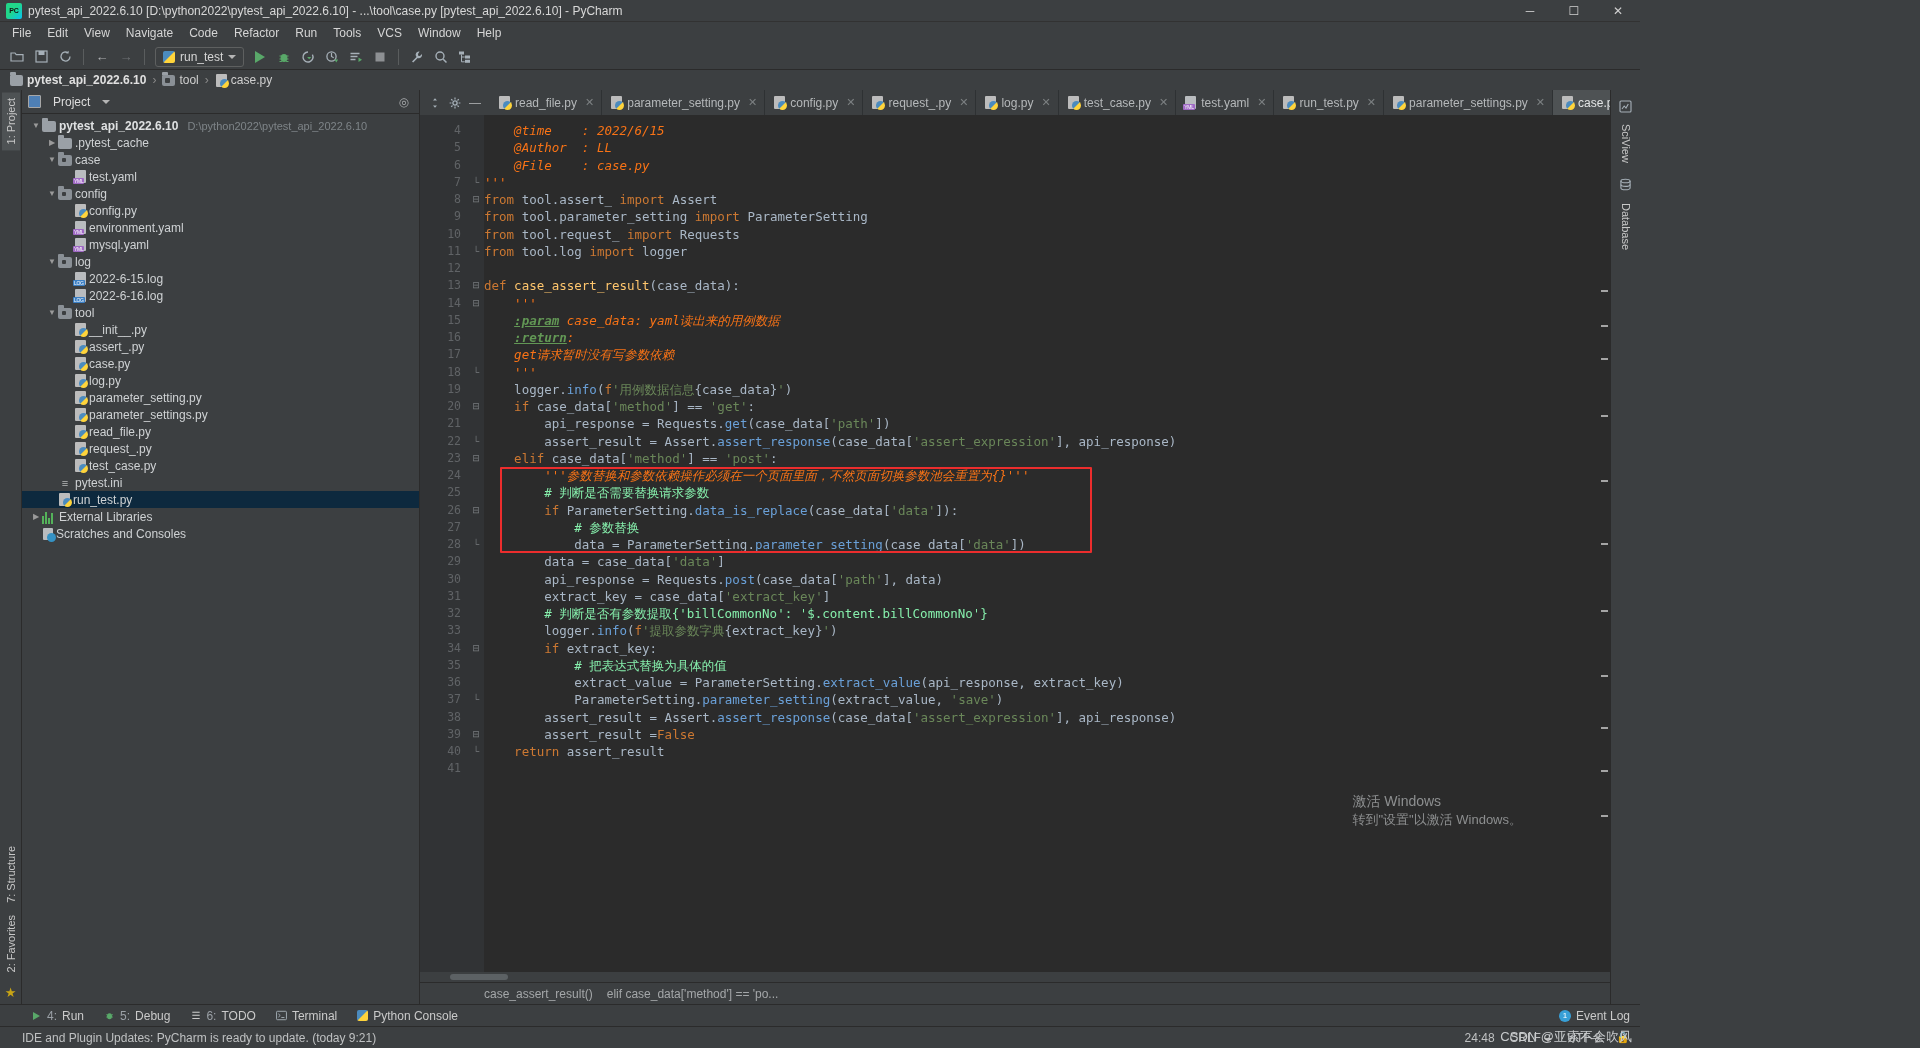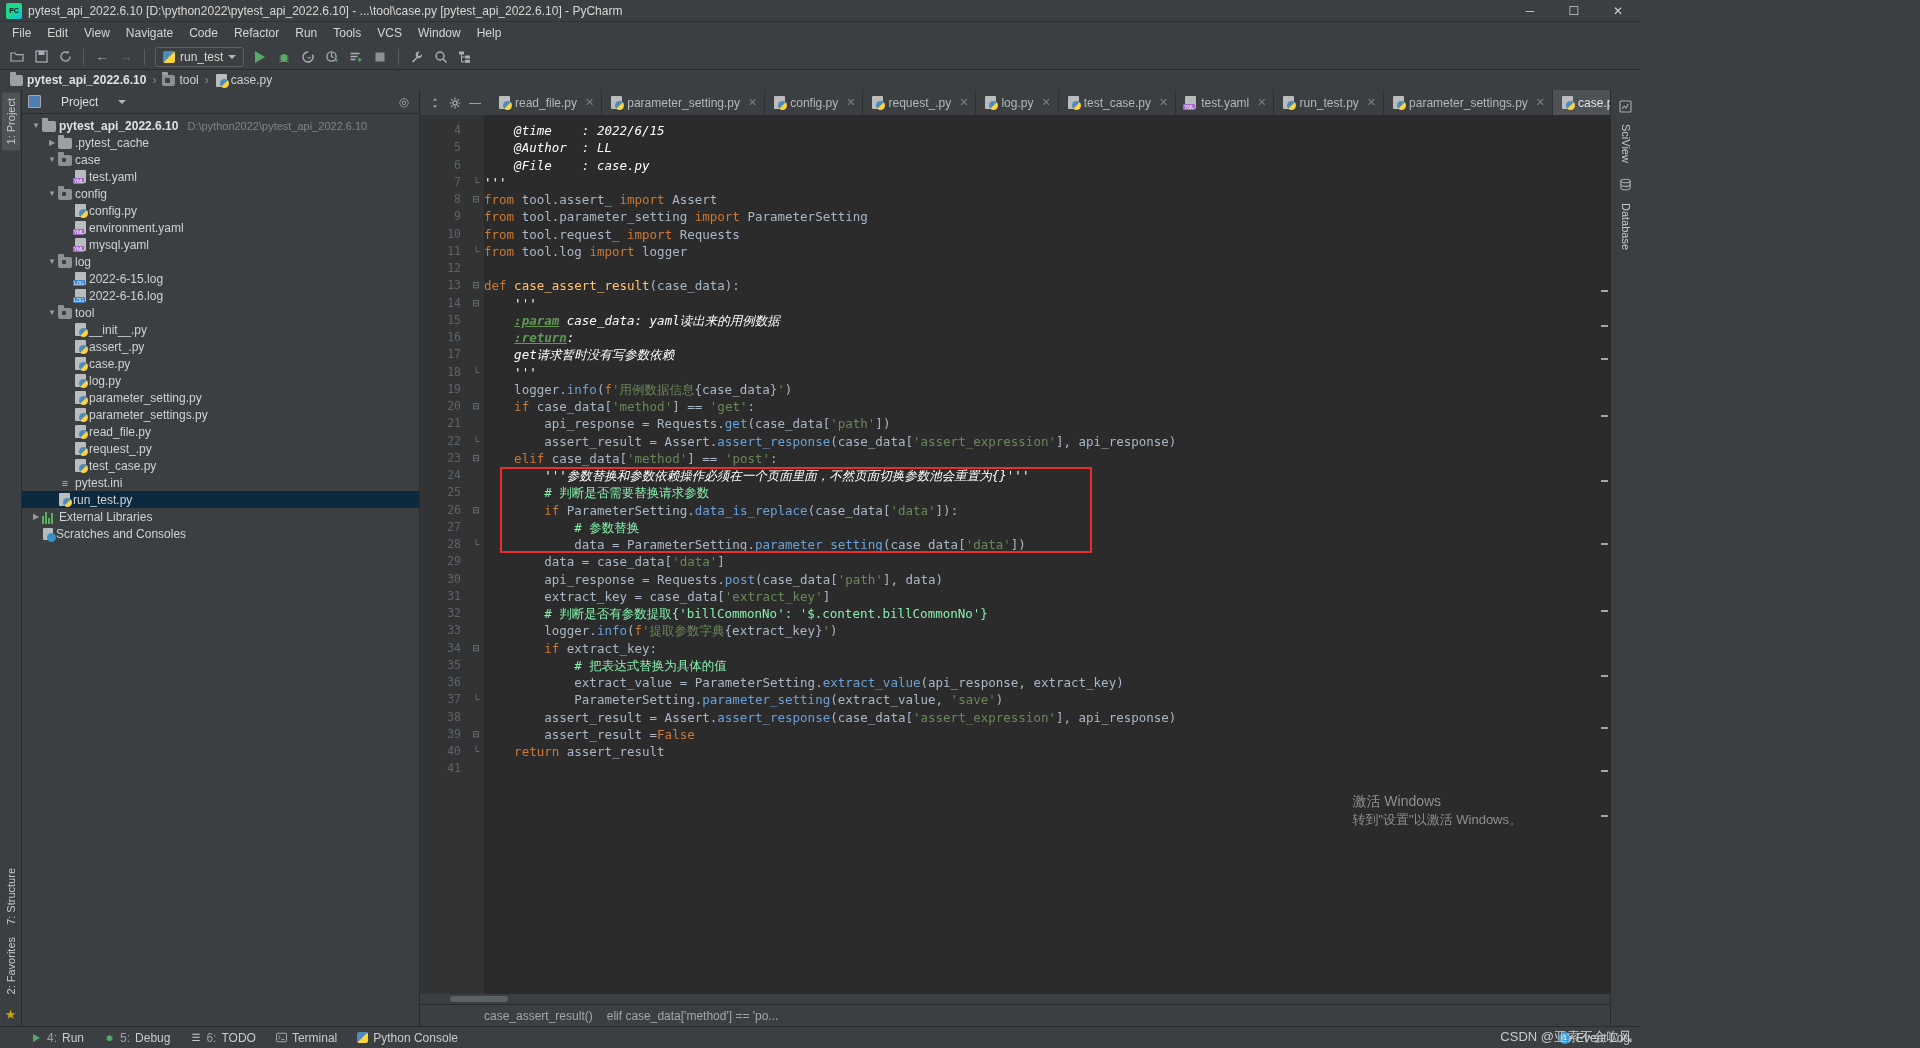--- a/index.html
+++ b/index.html
@@ -97,21 +97,21 @@
     writing-mode: vertical-rl; transform: rotate(180deg);
     font-size: 11px; color: #c8c8c8; padding: 6px 3px; white-space: nowrap;
   }
   .vtab.active { background: #4e5254; }
   .vstrip .bottom-tabs { position: absolute; bottom: 26px; display:flex; flex-direction: column; align-items:center; }
   .vstrip .star { position:absolute; bottom:4px; color:#c8a415; font-size: 13px; }
 
   
   .projpanel { width: 398px; background: #3c3f41; display: flex; flex-direction: column; flex: none; border-right: 1px solid #2b2b2b; }
   .projhdr {
-    height: 24px; display: flex; align-items: center; padding: 0 6px; gap: 20px;
+    height: 24px; display: flex; align-items: center; padding: 0 6px; gap: 12px;
     border-bottom: 1px solid #2b2b2b; flex: none;
   }
   .projhdr .pj-ico { width: 13px; height: 13px; border: 1px solid #a7a7a7; background:#4e7fb5; border-radius:1px; flex:none;}
   .projhdr .pj-label { font-size: 12px; color: #dddddd; }
   .projhdr .spacer { flex: 1; }
   .projhdr .hicon { width: 18px; height:18px; display:flex;align-items:center;justify-content:center;color:#a9abad;font-size:12px;}
   .tree { flex: 1; overflow: hidden; padding-top: 3px; font-size: 12px; }
   .node { height: 17px; display: flex; align-items: center; white-space: nowrap; padding-right: 6px; }
   .node.selected { background: #0d293e; }
   .node .arrow {
@@ -170,21 +170,21 @@
   .codearea {
     flex:1; padding-top: 7px; font-family:"DejaVu Sans Mono", monospace; font-size: 12.5px;
     line-height: 17.25px; overflow: hidden; position: relative; background:#2b2b2b;
   }
   .codeline { height:17.25px; white-space: pre; color:#a9b7c6; }
   .kw { color:#cc7832; }
   .str { color:#6a8759; }
   .fn { color:#ffc66d; }
   .methc { color:#6aa0d8; }
   .cm { color:#86efac; }
-  .doc { color:#ffffff; font-style: italic; }
+  .doc { color:#f97316; font-style: italic; }
   .doctag { color:#629755; font-style: italic; font-weight:bold; text-decoration: underline; }
 
   .redbox {
     position:absolute; border: 2px solid #ec2d2d; pointer-events:none; border-radius:1px;
   }
 
   
   .rightstrip {
     width: 30px; background:#3c3f41; border-left:1px solid #2b2b2b; flex:none;
     display:flex; flex-direction:column; align-items:center; padding-top:3px; gap:4px;
@@ -789,20 +789,31 @@
       <span>Python Console</span>
     </div>
     <div class="right">
       <div class="evtlog">
         <span class="badge">1</span>
         <span>Event Log</span>
       </div>
     </div>
   </div>
 
+  <div class="statusbar">
+    <div class="left">
+      <span>IDE and Plugin Updates: PyCharm is ready to update. (today 9:21)</span>
+    </div>
+    <div class="right">
+      <span>24:48</span>
+      <span><span>CRLF</span> <span class="caret-d" style="display:inline-block"></span></span>
+      <span>UTF-8</span>
+      <span class="lock">🔒</span>
+    </div>
+  </div>
 
   <div class="watermark">
     <div class="l1">激活 Windows</div>
     <div class="l2">转到"设置"以激活 Windows。</div>
   </div>
   <div class="csdn">CSDN @亚索不会吹风</div>
 
 </div>
 
 </body></html>

